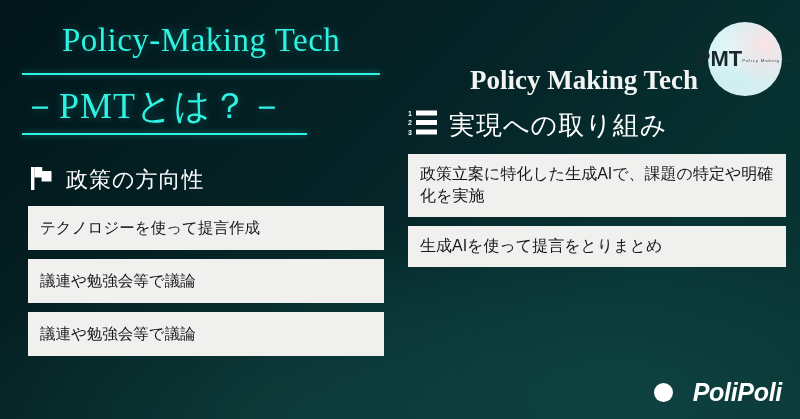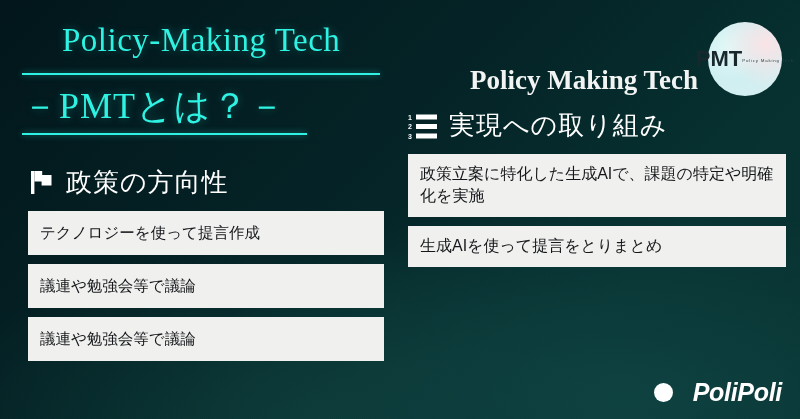--- a/index.html
+++ b/index.html
@@ -83,27 +83,27 @@
     margin-top:3px;
     white-space:nowrap;
   }
 
   
   .col { position:absolute; }
   .col-left  { left:28px;  top:165px; width:356px; }
   .col-right { left:408px; top:108px; width:378px; }
 
   .sec-head {
-    display:flex; align-items:center; gap:11px;
+    display:flex; gap:11px;
     margin-bottom:11px;
   }
   .sec-head .sec-label {
     font-family:"Liberation Serif", serif;
     color:#ffffff;
-    font-size:26px;
+    font-size:22px;
     letter-spacing:1px;
     white-space:nowrap;
   }
   .col-right .sec-head .sec-label { font-size:26px; }
 
   .icon { flex:none; display:block; }
 
   .card {
     background:#f0f0ef;
     color:#15181a;

